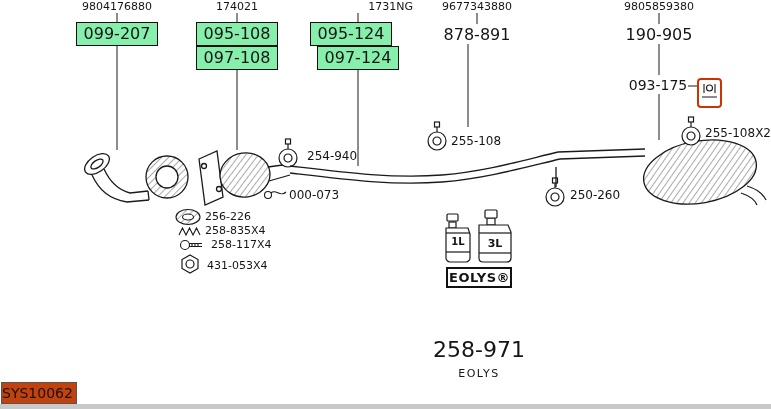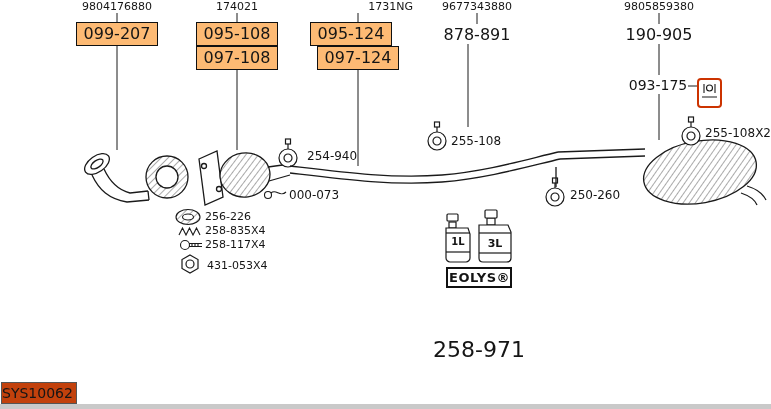--- a/index.html
+++ b/index.html
@@ -4,21 +4,21 @@
 <style>
   html,body{margin:0;padding:0;background:#fff;}
   .canvas{
     position:relative;width:771px;height:409px;background:#fff;overflow:hidden;
     font-family:"DejaVu Sans", sans-serif;color:#111;
   }
   .lbl{position:absolute;white-space:nowrap;color:#151515;}
   .ref{font-size:11px;width:110px;text-align:center;line-height:13px;}
   .boxnum{
     font-size:16px;width:80px;height:22px;line-height:22px;text-align:center;
-    border:1px solid #111;background:#fdba74;
+    border:1px solid #111;background:#86efac;
   }
   .bignum{font-size:16px;width:120px;text-align:center;}
   .midnum{font-size:14px;width:120px;text-align:center;}
   .comp{font-size:12px;}
   .hw{font-size:11px;}
   .bottle-lbl{font-weight:bold;text-align:center;}
   .eolys-box{
     border:2px solid #111;background:#fff;font-size:13px;font-weight:bold;
     width:62px;height:17px;line-height:17px;text-align:right;letter-spacing:.5px;
   }
@@ -177,25 +177,26 @@
   <div class="lbl midnum" style="left:598px;top:77px;">093-175</div>
 
   <div class="lbl comp" style="left:307px;top:149px;">254-940</div>
   <div class="lbl comp" style="left:289px;top:188px;">000-073</div>
   <div class="lbl comp" style="left:451px;top:134px;">255-108</div>
   <div class="lbl comp" style="left:570px;top:188px;">250-260</div>
   <div class="lbl comp" style="left:705px;top:126px;">255-108X2</div>
 
   <div class="lbl hw" style="left:205px;top:210px;">256-226</div>
   <div class="lbl hw" style="left:205px;top:224px;">258-835X4</div>
-  <div class="lbl hw" style="left:205px;top:238px;">258-117X4</div>
+  <div class="lbl hw" style="left:211px;top:238px;">258-117X4</div>
   <div class="lbl hw" style="left:207px;top:259px;">431-053X4</div>
 
   <div class="lbl bottle-lbl" style="left:448px;top:236px;width:20px;font-size:10px;">1L</div>
   <div class="lbl bottle-lbl" style="left:483px;top:237px;width:24px;font-size:11px;">3L</div>
   <div class="lbl eolys-box" style="left:446px;top:267px;">EOLYS®</div>
   <div class="lbl bignum" style="left:419px;top:337px;font-size:22px;">258-971</div>
+  <div class="lbl caps" style="left:419px;top:367px;width:120px;font-size:11px;text-align:center;">EOLYS</div>
 
   <div class="lbl syscode" style="left:1px;top:382px;">SYS10062</div>
 
   <div class="scrollbar"></div>
 
 </div>
 
 </body></html>

